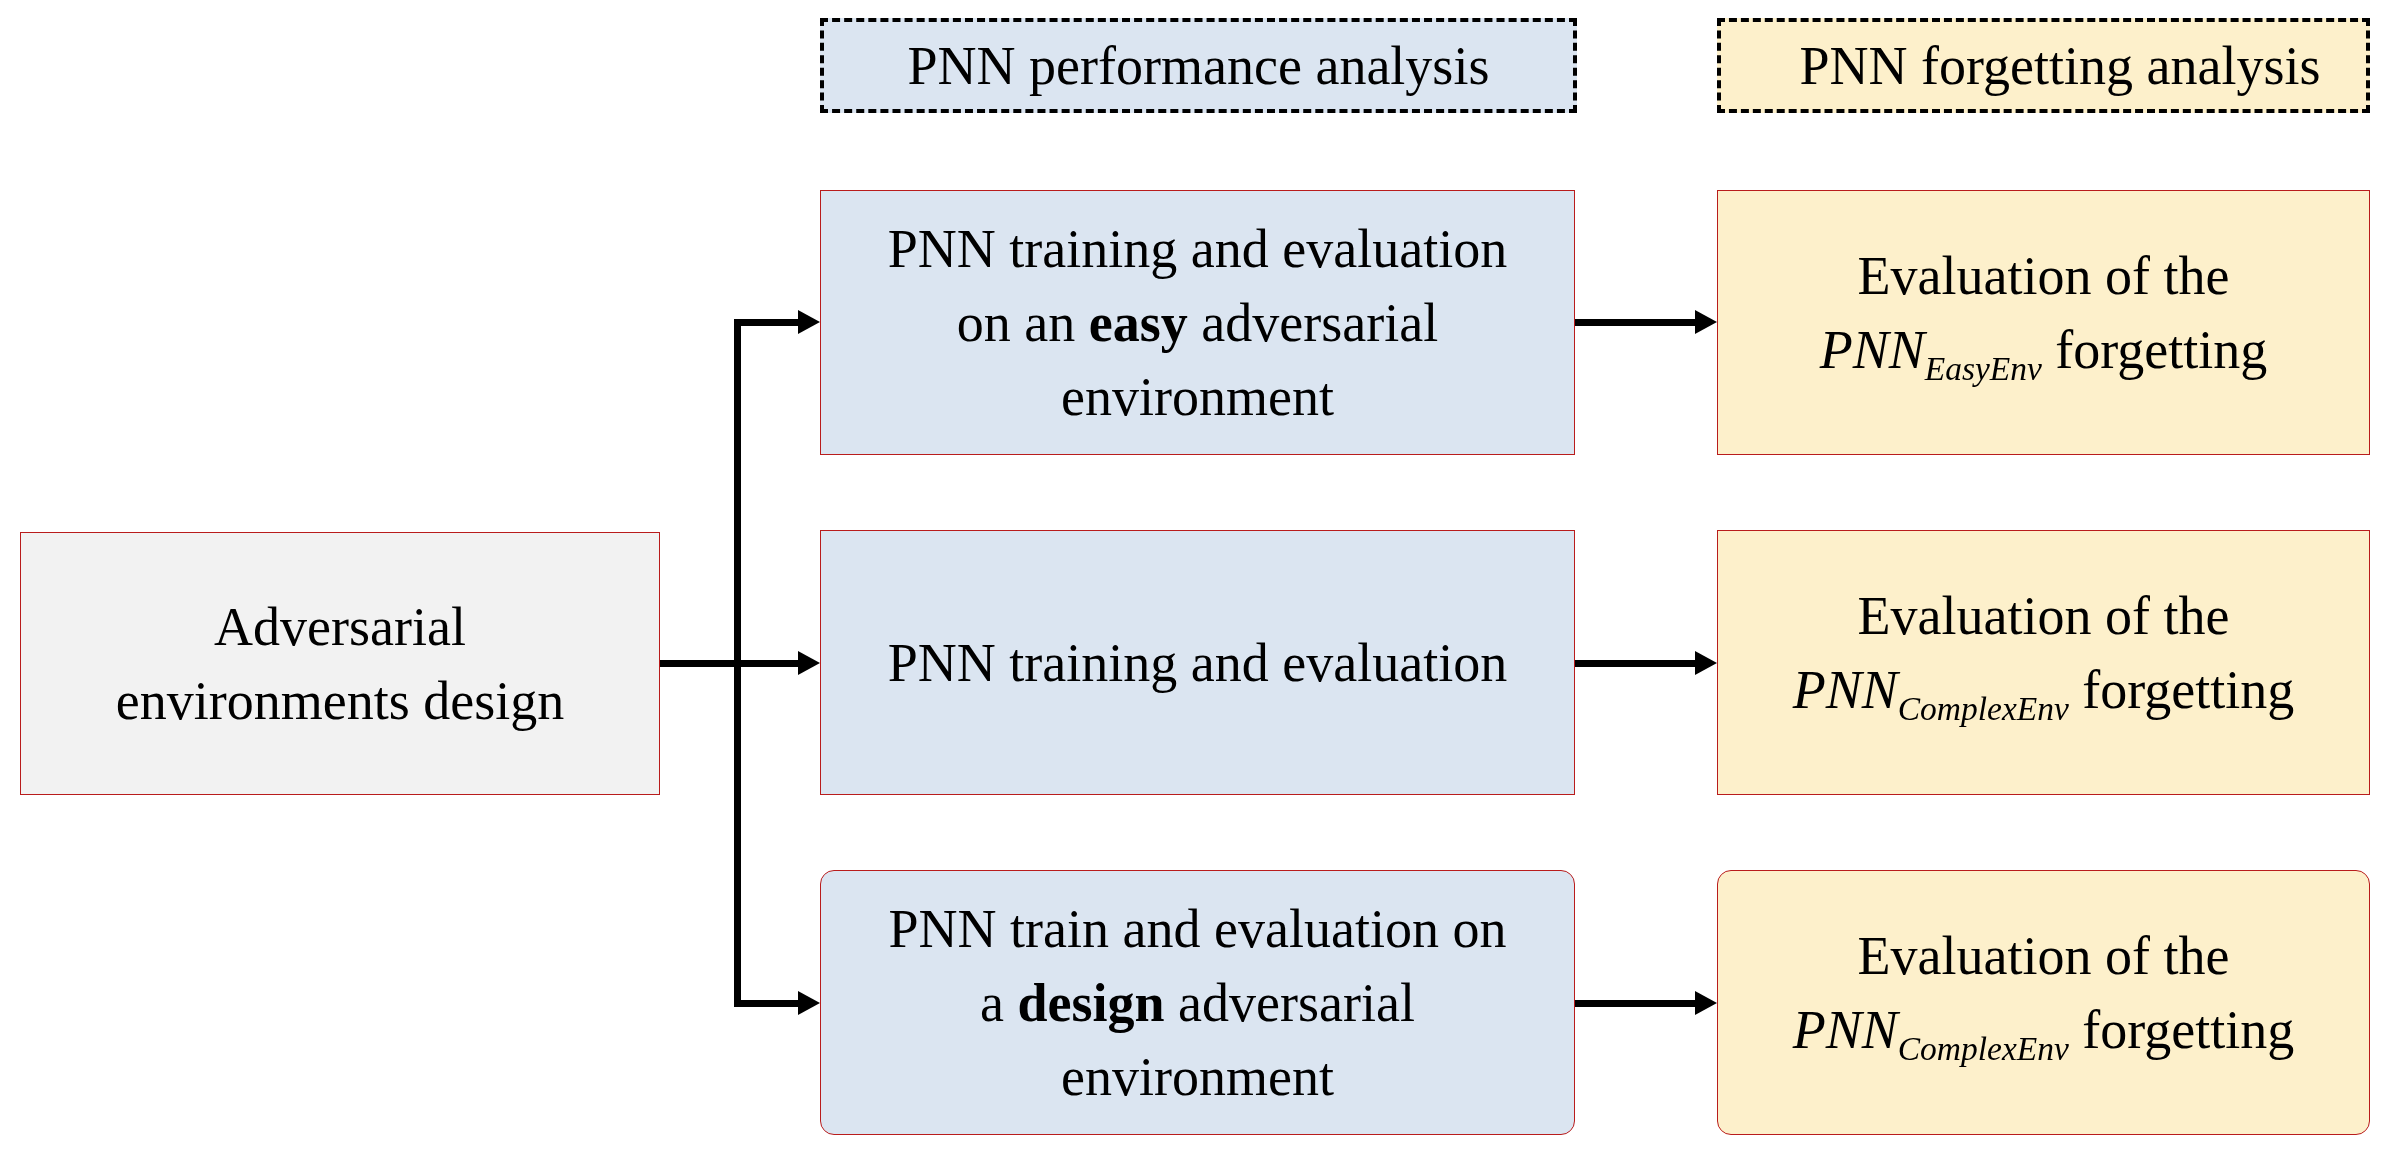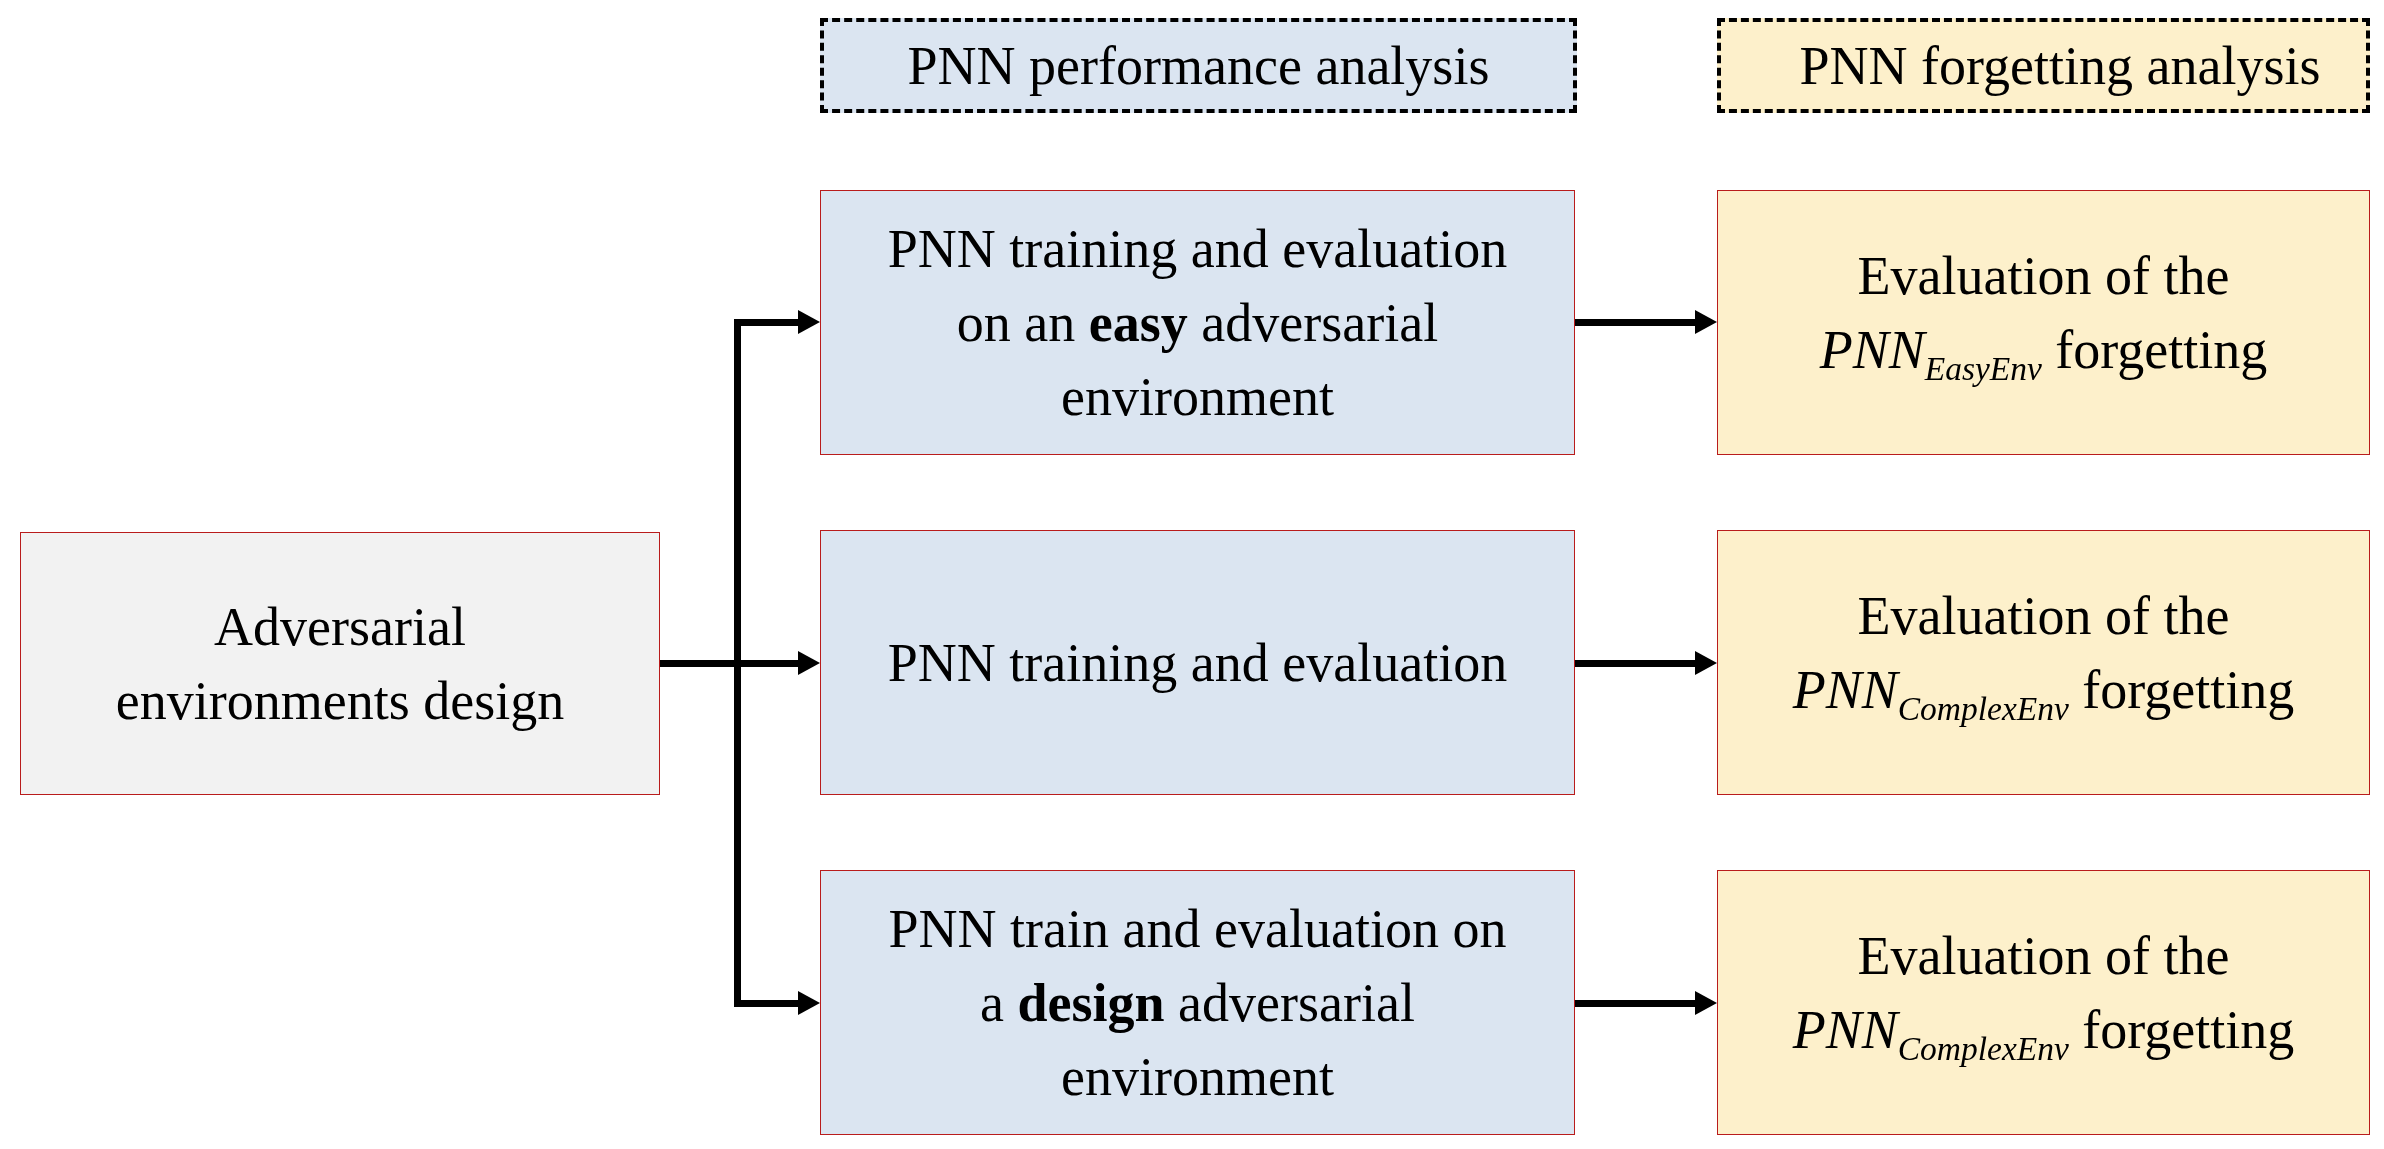--- a/index.html
+++ b/index.html
@@ -40,21 +40,21 @@
     text-align:center;
     font-size:54px;
     line-height:74px;
   }
   .box .line{white-space:nowrap;}
   .src{left:20px;top:532px;width:640px;height:263px;background:#f2f2f2;}
   .task{left:820px;width:755px;height:265px;background:#dbe5f1;}
   .forget{left:1717px;width:653px;height:265px;background:#fdf0cb;}
   .r0{top:190px;}
   .r1{top:530px;}
-  .r2{top:870px;}
+  .r2{top:870px;border-radius:14px;}
 
   b{font-weight:bold;margin-top:28px;}
   .math{font-style:italic;}
   .msub{
     font-style:italic;
     font-size:0.62em;
     vertical-align:-0.35em;
   }
 
   

